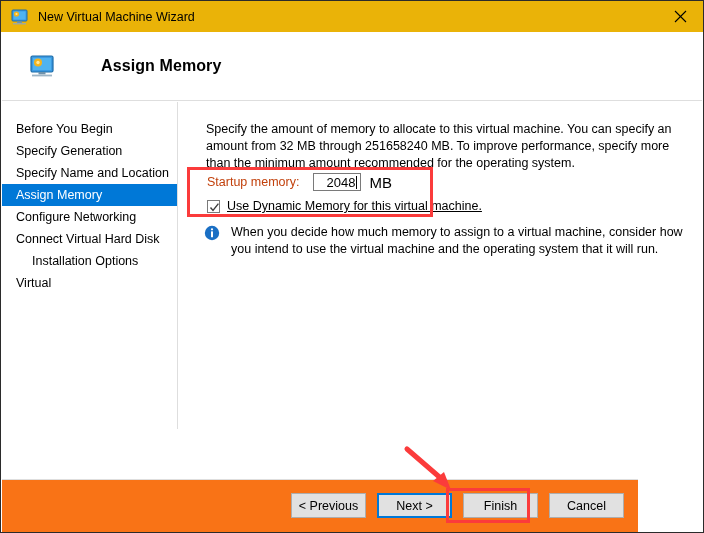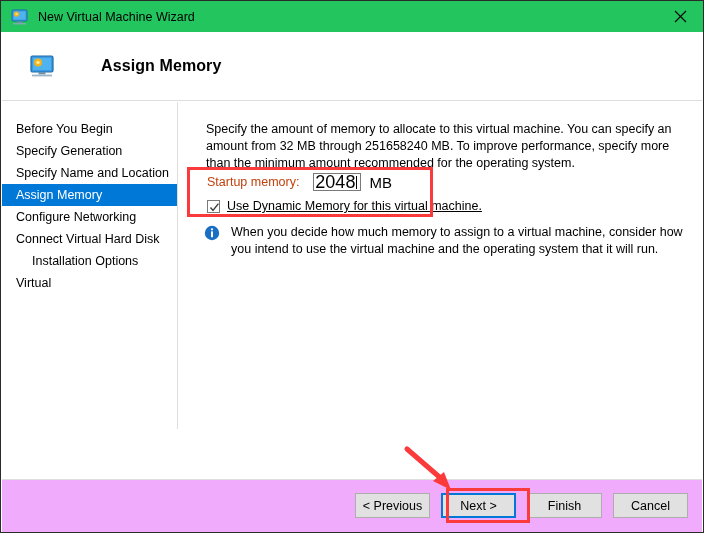--- a/index.html
+++ b/index.html
@@ -17,21 +17,21 @@
     font-family: "Liberation Sans", sans-serif;
     overflow: hidden;
   }
 
   
   #titlebar {
     position: absolute;
     left: 0; top: 0;
     width: 702px;
     height: 31px;
-    background: #22c55e;
+    background: #eab308;
     display: flex;
     align-items: center;
   }
   #titlebar-icon {
     margin-left: 10px;
     width: 17px;
     height: 16px;
     flex: none;
   }
   #titlebar-text {
@@ -155,21 +155,21 @@
     background: #ffffff;
     box-sizing: border-box;
     display: flex;
     align-items: center;
     justify-content: flex-end;
     position: relative;
     padding-right: 3px;
     cursor: text;
   }
   #memory-input-value {
-    font-size: 18px;
+    font-size: 13px;
     color: #000000;
   }
   #caret {
     width: 1px;
     height: 13px;
     background: #000000;
     margin-left: 1px;
   }
   #memory-unit {
     margin-left: 8px;
@@ -218,23 +218,23 @@
     margin-left: 11px;
     font-size: 12.5px;
     line-height: 17px;
     color: #000000;
   }
 
   
   #footer {
     position: absolute;
     left: 1px; top: 478px;
-    width: 700px;
+    width: 636px;
     height: 53px;
-    background: #f0abfc;
+    background: #f97316;
     border-top: 1px solid #dedede;
     box-sizing: border-box;
   }
   #footer-buttons {
     position: absolute;
     right: 14px; top: 13px;
     display: flex;
     gap: 11px;
   }
   .wiz-button {

